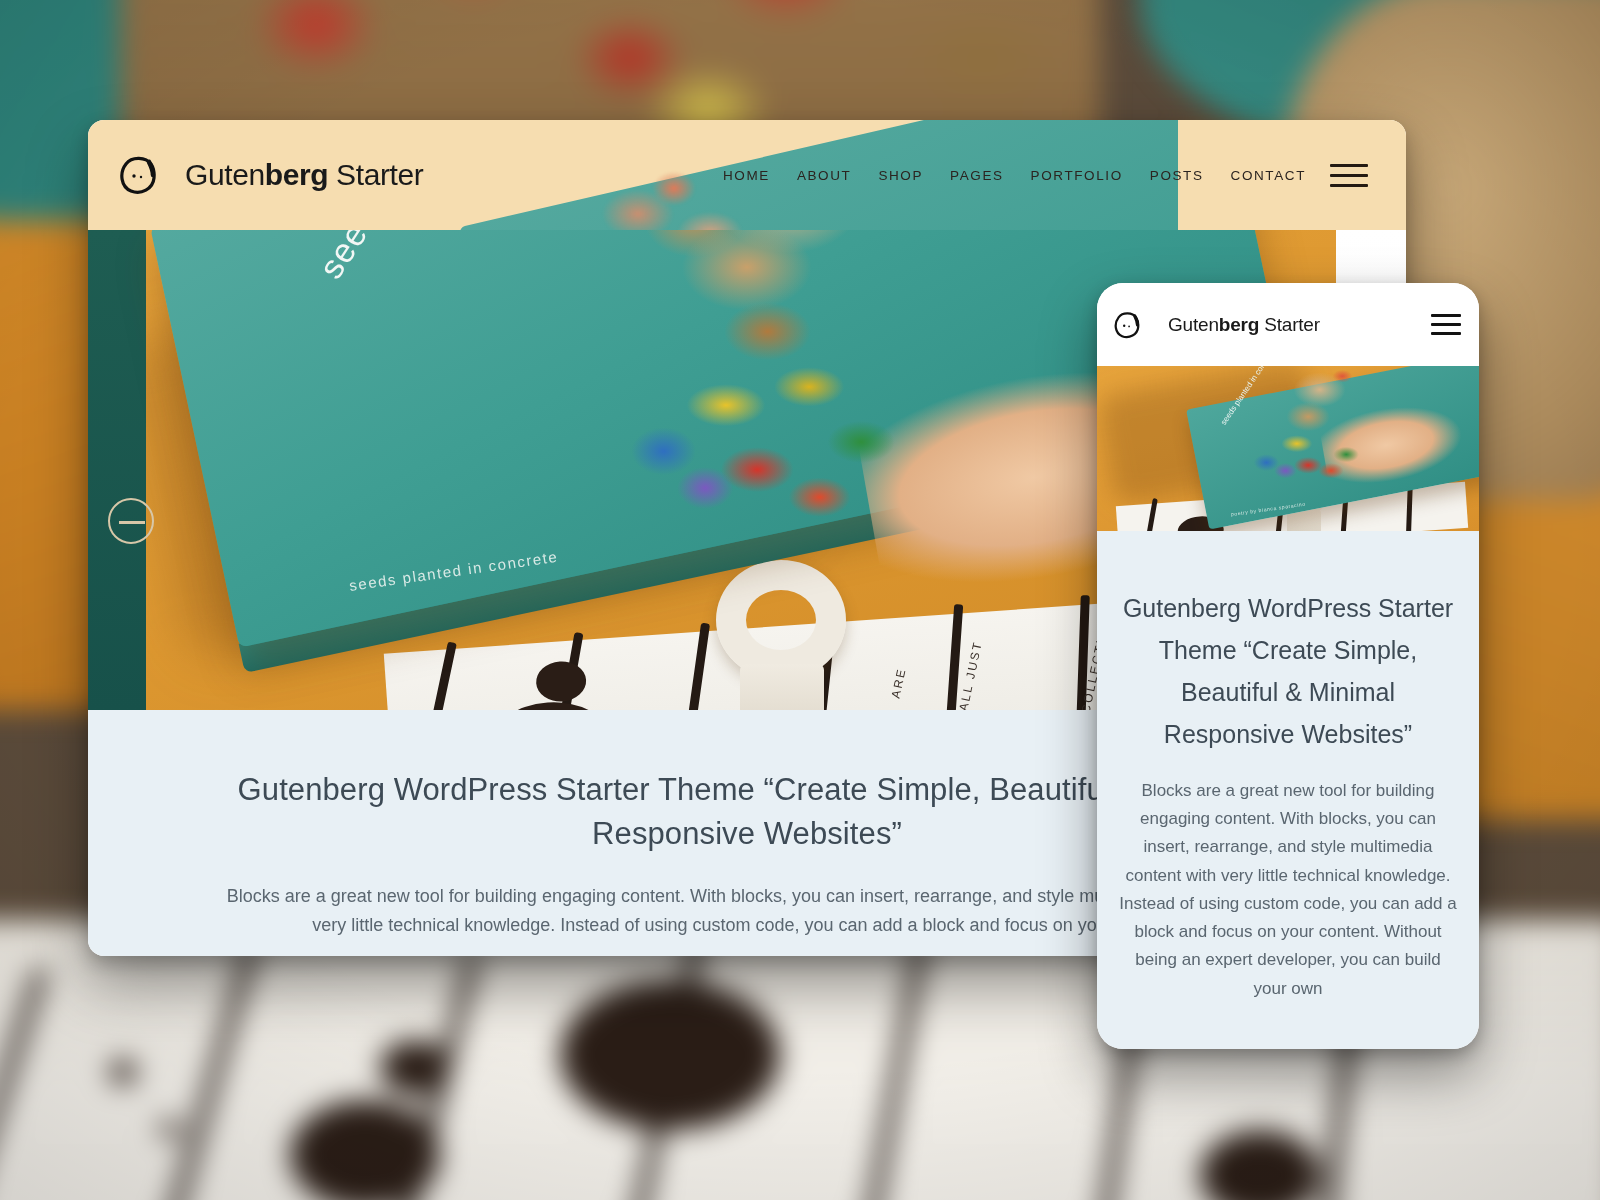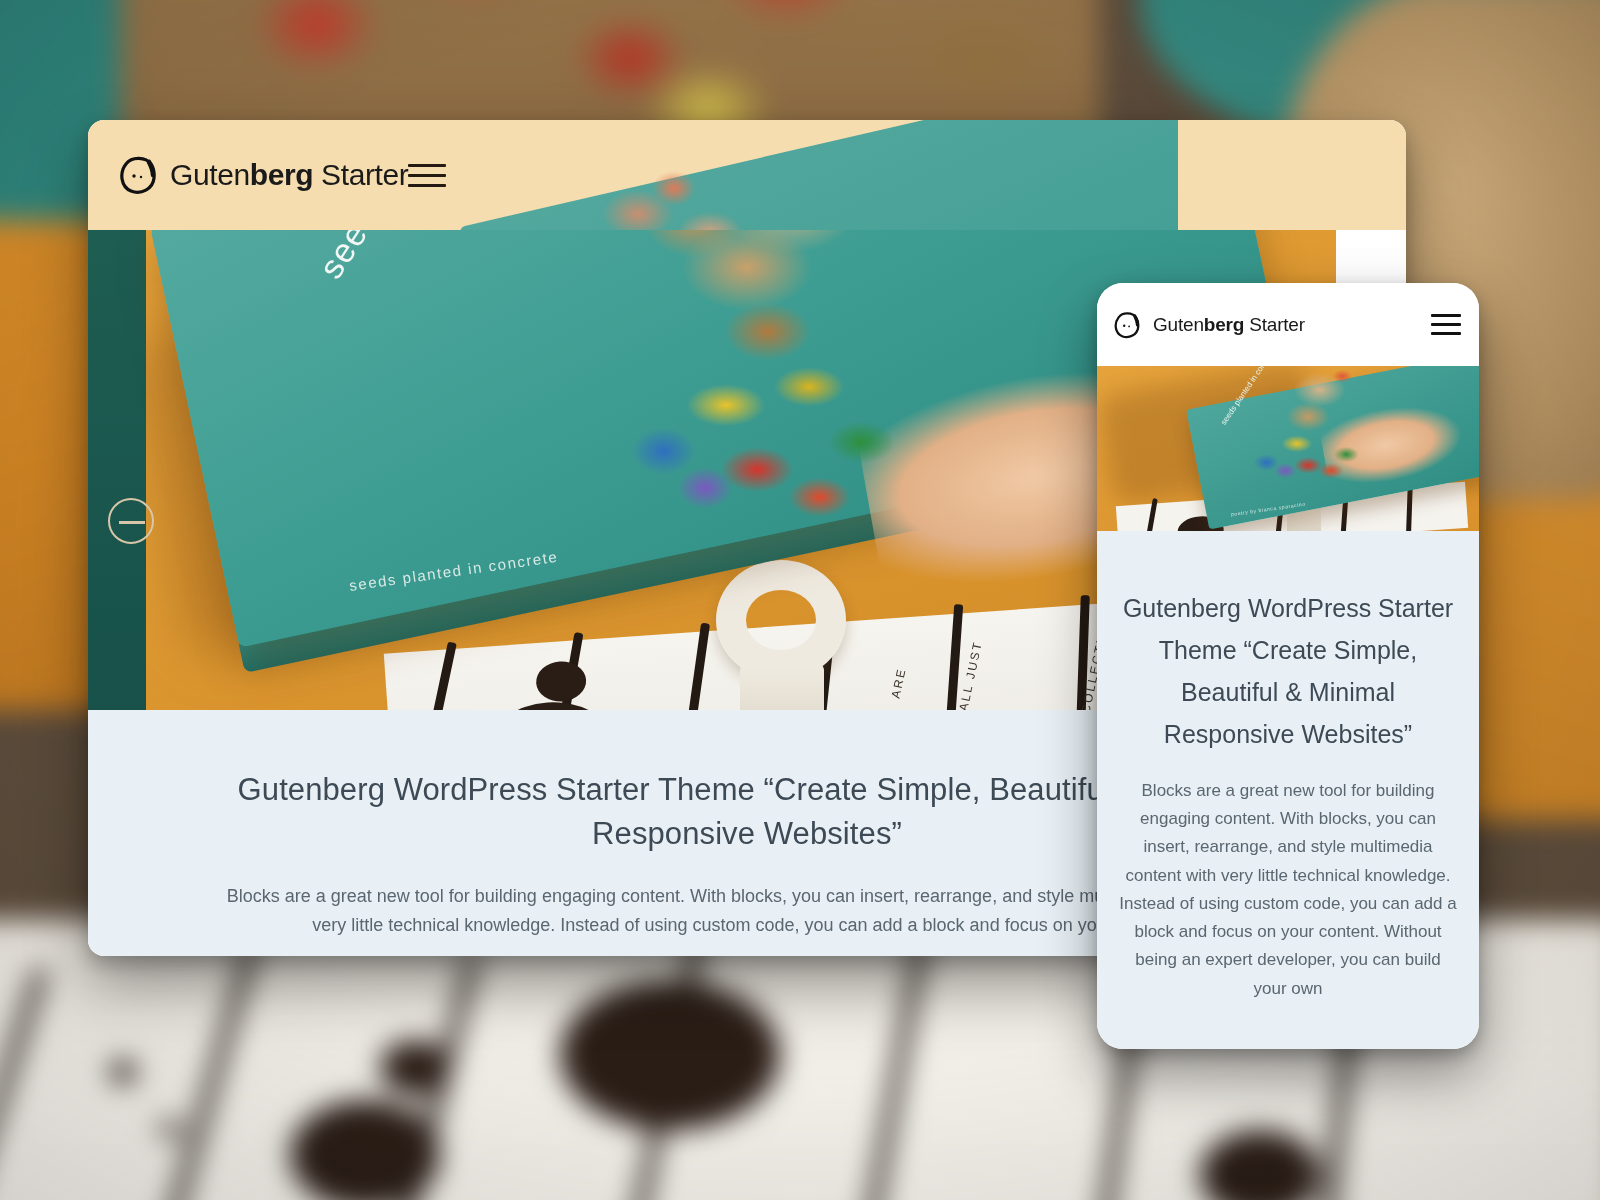--- a/index.html
+++ b/index.html
@@ -92,21 +92,21 @@
     position:absolute; left:470px; top:0; width:300px; height:110px; overflow:hidden;
   }
   .d-header-butterfly:before {
     content:""; position:absolute; left:20px; top:30px; width:200px; height:160px;
     background:
       radial-gradient(ellipse 50px 34px at 30% 40%, #c98f70 0%, rgba(201,143,112,0) 72%),
       radial-gradient(ellipse 46px 30px at 66% 52%, #d8a07e 0%, rgba(216,160,126,0) 72%),
       radial-gradient(ellipse 30px 24px at 48% 24%, #e07a58 0%, rgba(224,122,88,0) 72%);
     filter:blur(1px);
   }
-  .logo { display:flex; align-items:center; gap:12px; position:relative; z-index:8; }
+  .logo { display:flex; align-items:center; gap:27px; position:relative; z-index:8; }
   .logo-mark {
     width:40px; height:40px; position:relative; flex:none;
   }
   .logo-text {
     font-size:30px; color:#1a1a1a; letter-spacing:-0.4px; white-space:nowrap;
     font-family:"Liberation Sans", sans-serif;
   }
   .logo-text b { font-weight:700; }
 
   .d-nav {
@@ -376,20 +376,29 @@
         <svg viewBox="0 0 40 40" width="40" height="40">
           <path d="M33 9 C28 2 14 1 8 9 C1 18 3 32 13 36 C23 40 35 34 36 23 C36.5 17 35 12 33 9 Z" fill="none" stroke="#111" stroke-width="3.2" stroke-linecap="round"></path>
           <path d="M31 7 C33 11 35 15 35 20" fill="none" stroke="#111" stroke-width="4.6" stroke-linecap="round"></path>
           <circle cx="16" cy="21" r="1.7" fill="#111"></circle>
           <circle cx="23" cy="22" r="1.2" fill="#111"></circle>
         </svg>
       </span>
       <span class="logo-text"><span>Guten</span><b>berg</b><span> Starter</span></span>
     </div>
 
+    <nav class="d-nav">
+      <a href="#">HOME</a>
+      <a href="#">ABOUT</a>
+      <a href="#">SHOP</a>
+      <a href="#">PAGES</a>
+      <a href="#">PORTFOLIO</a>
+      <a href="#">POSTS</a>
+      <a href="#">CONTACT</a>
+    </nav>
 
     <div class="hamburger">
       <span></span>
       <span></span>
       <span></span>
     </div>
   </div>
 
   <div class="d-hero">
     <div class="hero-orange-wall"></div>

